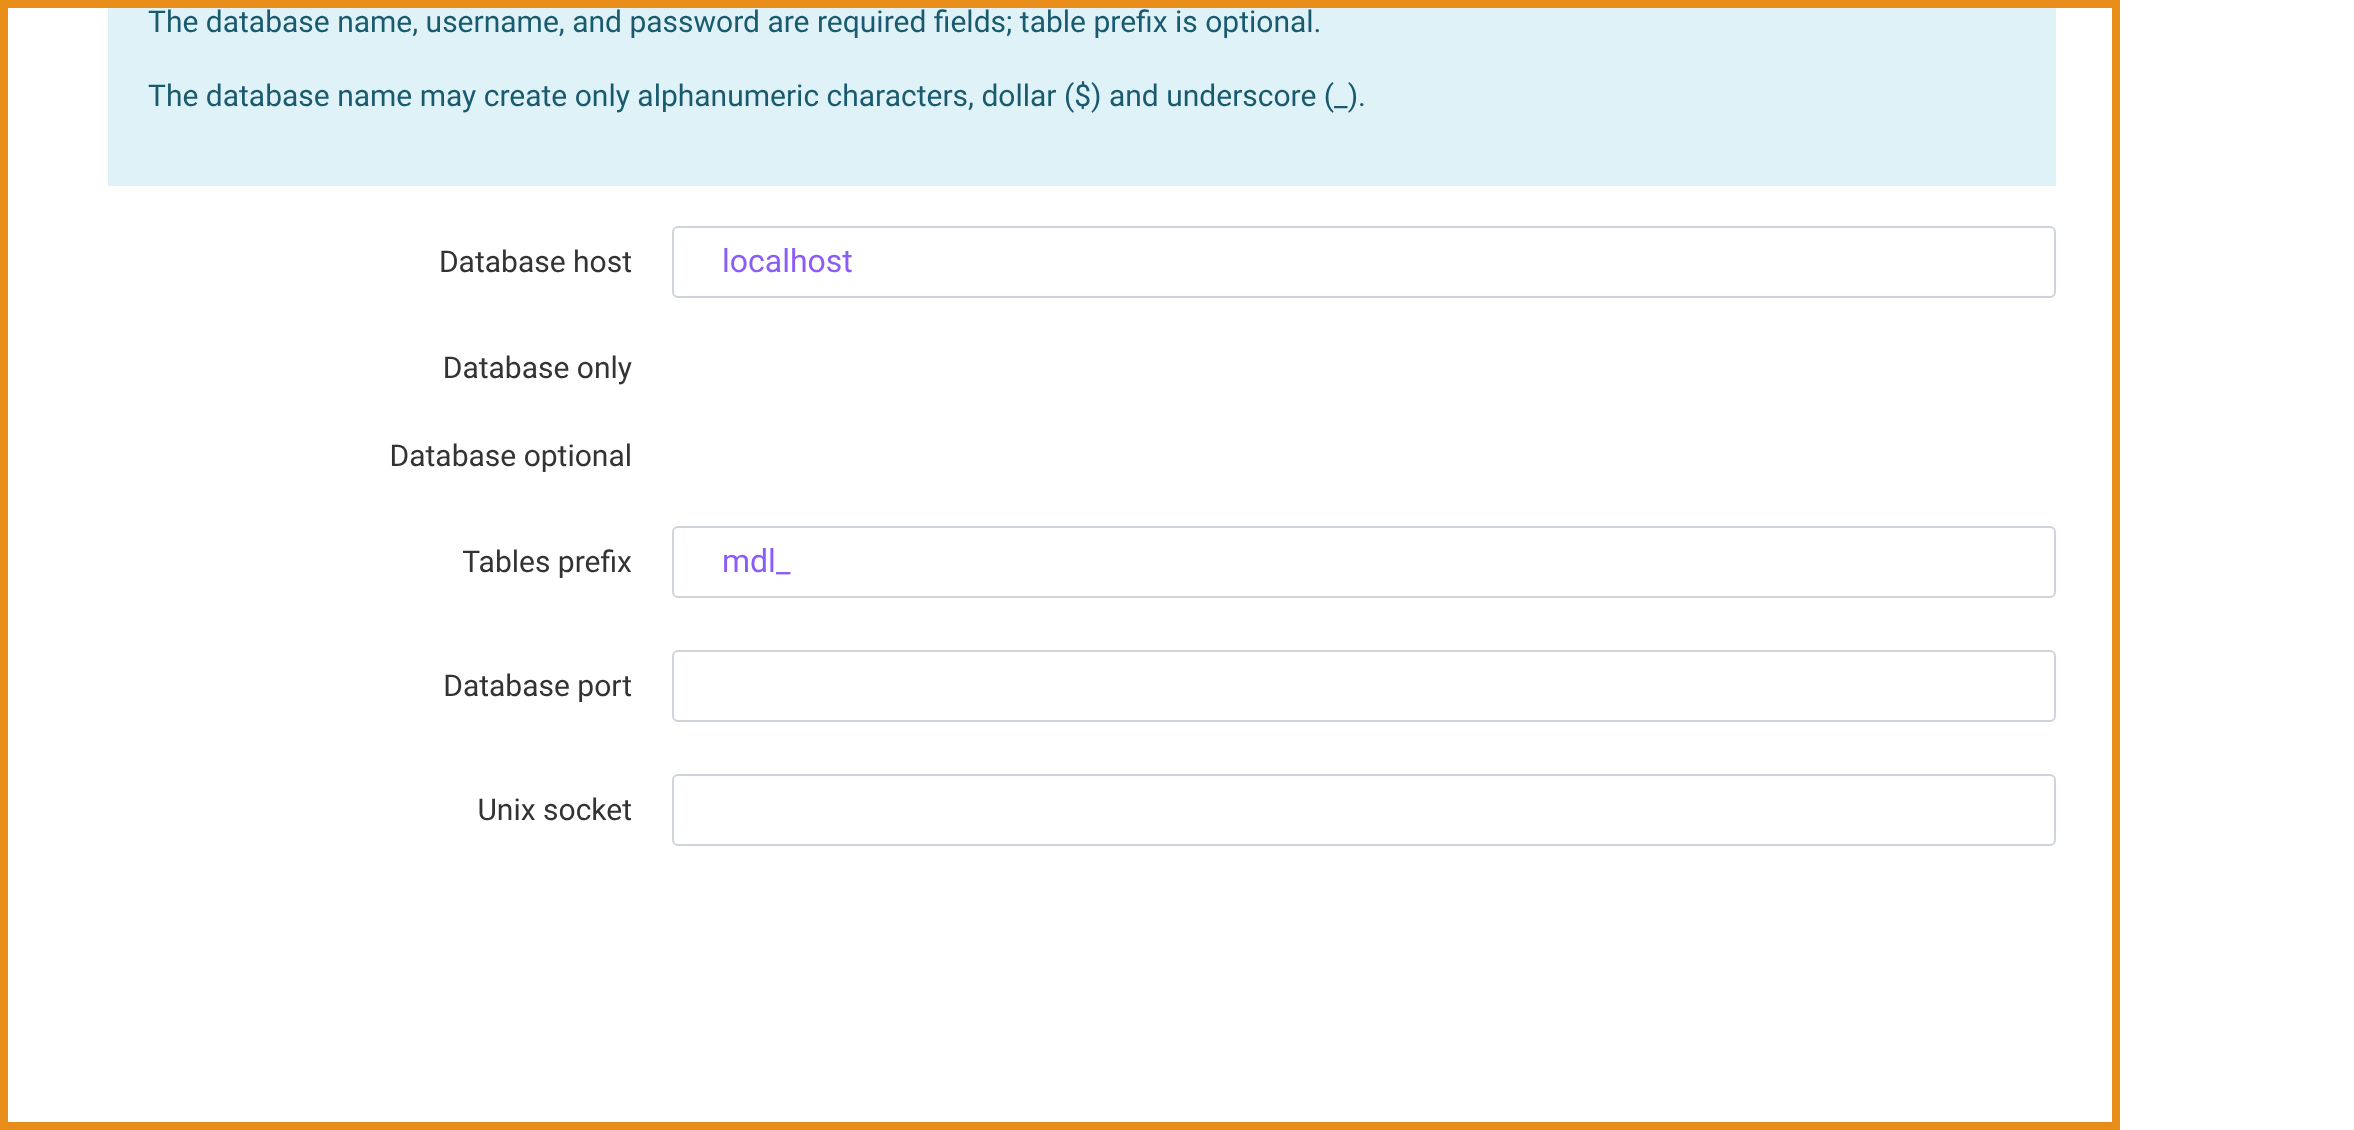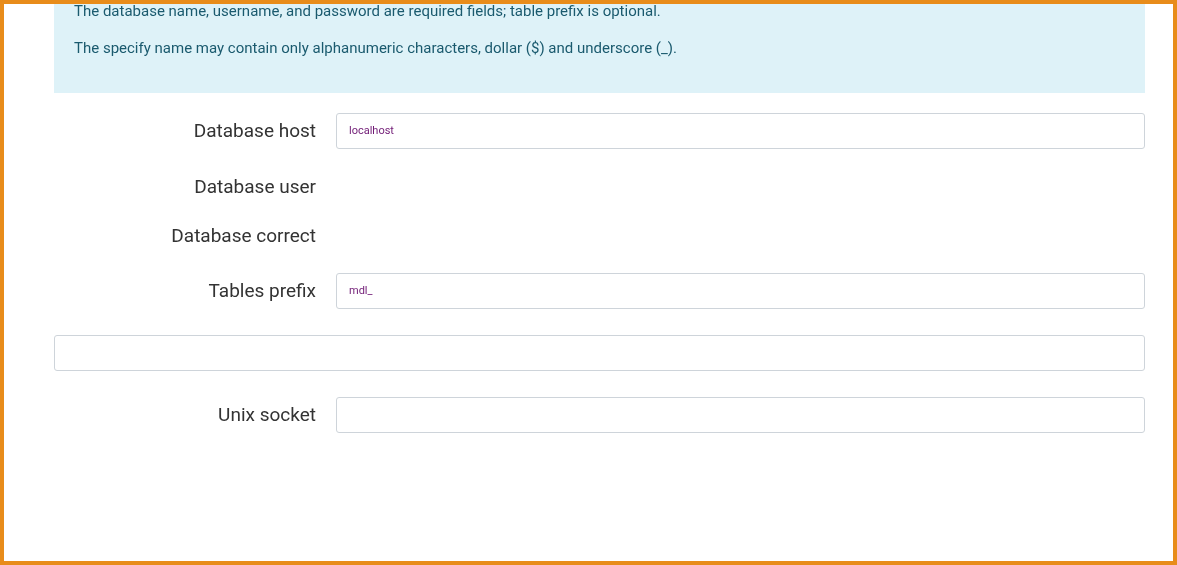--- a/index.html
+++ b/index.html
@@ -8,21 +8,21 @@
       padding: 0;
     }
     body {
       font-family: -apple-system, BlinkMacSystemFont, "Segoe UI", Roboto, "Helvetica Neue", Arial, sans-serif;
       font-size: 15px;
       color: #333;
       background: #fff;
     }
     .outer-frame {
       border: 4px solid #e88c1a;
-      width: 1177px;
+      width: 1060px;
       height: 565px;
       overflow: hidden;
       position: relative;
     }
     .inner-wrap {
       padding: 0 0 0 0;
     }
     .info-box {
       background: #def2f8;
       color: #1a5a6e;
@@ -43,67 +43,68 @@
     .form-row {
       display: flex;
       align-items: center;
       margin-bottom: 26px;
     }
     .form-label {
       width: 282px;
       text-align: right;
       padding-right: 20px;
       color: #333;
-      font-size: 19px;
+      font-size: 15px;
     }
     .form-input {
       flex: 1;
       height: 36px;
       border: 1px solid #ced4da;
       border-radius: 3px;
-      padding: 6px 12px;
-      font-size: 11px;
-      color: #701a75;
+      padding: 6px 24px;
+      font-size: 16px;
+      color: #8b5cf6;
       font-family: inherit;
       outline: none;
     }
   </style>
 </head>
 <body>
 
 <div class="outer-frame">
   <div class="inner-wrap">
 
     <div class="info-box">
       <p>The database name, username, and password are required fields; table prefix is optional.</p>
-      <p>The specify name may contain only alphanumeric characters, dollar ($) and underscore (_).</p>
+      <p>The database name may create only alphanumeric characters, dollar ($) and underscore (_).</p>
     </div>
 
     <div class="form-area">
 
       <div class="form-row">
         <label class="form-label">Database host</label>
         <input class="form-input" type="text" value="localhost" style="">
       </div>
 
 
       <div class="form-row">
-        <label class="form-label">Database user</label>
+        <label class="form-label">Database only</label>
       </div>
 
       <div class="form-row">
-        <label class="form-label">Database correct</label>
+        <label class="form-label">Database optional</label>
       </div>
 
       <div class="form-row">
         <label class="form-label">Tables prefix</label>
         <input class="form-input" type="text" value="mdl_" style="">
       </div>
 
       <div class="form-row">
+        <label class="form-label">Database port</label>
         <input class="form-input" type="text" value="" style="">
       </div>
 
       <div class="form-row">
         <label class="form-label">Unix socket</label>
         <input class="form-input" type="text" value="" style="">
       </div>
 
     </div>
 

